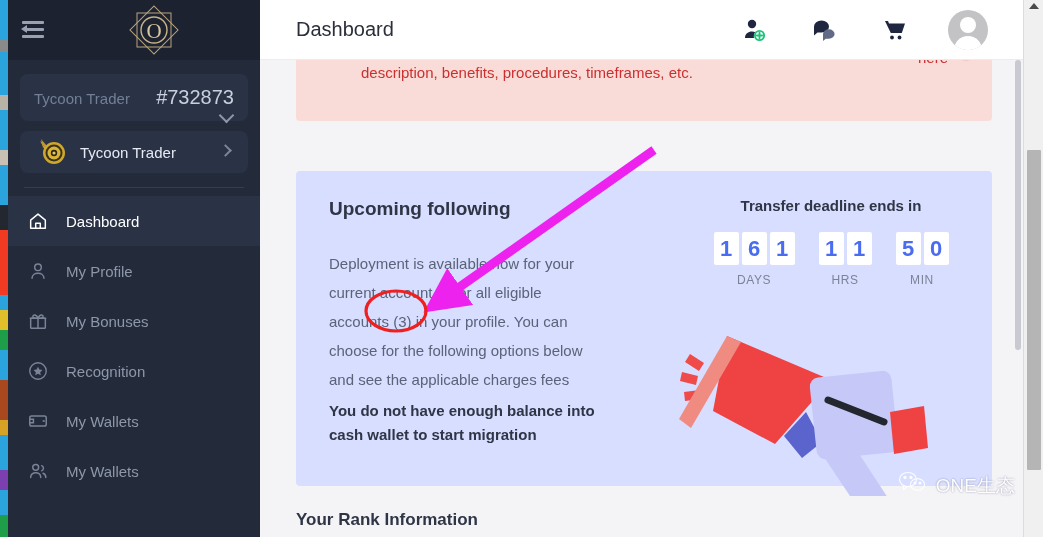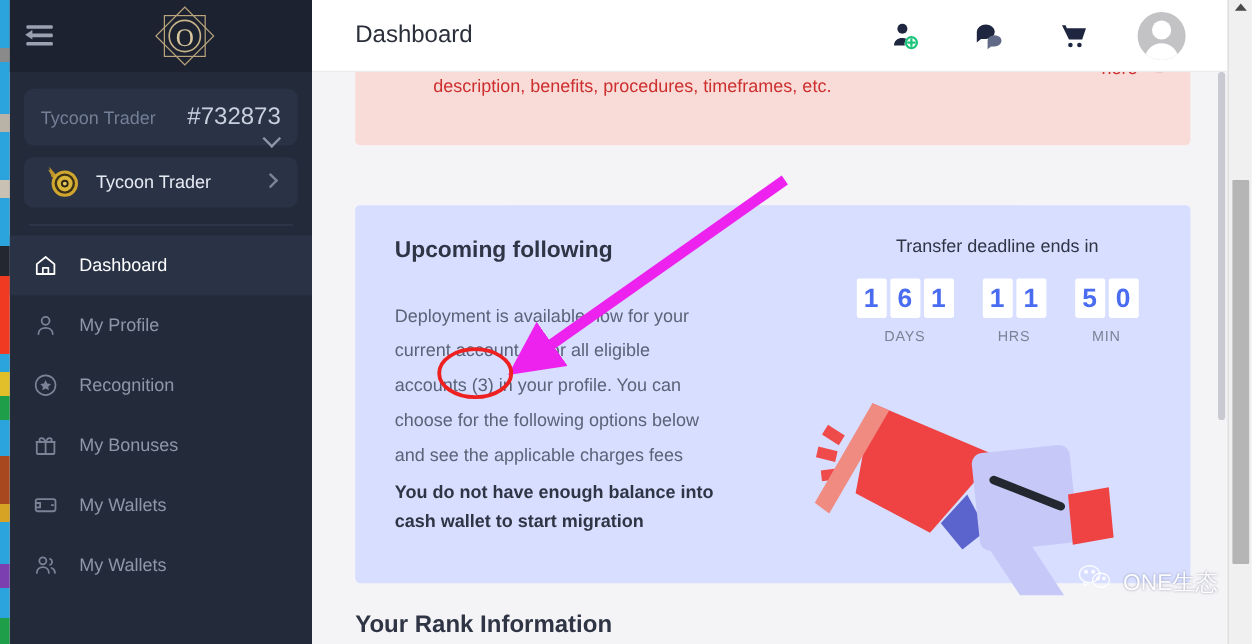--- a/index.html
+++ b/index.html
@@ -139,34 +139,34 @@
   .deploy-body {
     position: absolute; left: 33px; top: 78px; width: 275px;
     font-size: 15px; color: #5a6377; line-height: 29px;
   }
   .deploy-warn {
     position: absolute; left: 33px; top: 228px; width: 275px;
     font-size: 15px; font-weight: bold; color: #2f3545; line-height: 24px;
   }
 
   .countdown { position: absolute; left: 400px; top: 26px; width: 270px; text-align: center; }
-  .cd-title { font-size: 15px; font-weight: normal; color: #2f3545; }
+  .cd-title { font-size: 15px; font-weight: bold; color: #2f3545; }
   .cd-groups { display: flex; justify-content: center; align-items: flex-start; gap: 24px; margin-top: 18px; }
   .cd-group { text-align: center; }
   .cd-digits { display: flex; gap: 3px; justify-content: center; }
   .cd-d {
     background: #ffffff; color: #4a6cf0; font-size: 22px; font-weight: bold;
     width: 25px; height: 33px; line-height: 33px; text-align: center; border-radius: 2px;
   }
   .cd-label { margin-top: 8px; font-size: 12px; color: #7b8496; letter-spacing: .6px; }
 
   .megaphone { position: absolute; left: 372px; top: 145px; width: 320px; height: 180px; }
 
   .rank-heading {
-    position: absolute; left: 36px; top: 450px; font-size: 20px; font-weight: bold; color: #2f3545;
+    position: absolute; left: 36px; top: 450px; font-size: 17px; font-weight: bold; color: #2f3545;
   }
 
   
   .annot { position: absolute; left: 0; top: 0; width: 1043px; height: 537px; pointer-events: none; z-index: 60; }
 
   
   .watermark {
     position: absolute; right: 28px; bottom: 38px; z-index: 55;
     display: flex; align-items: flex-end; gap: 8px;
     color: #ffffff; font-size: 19px;
@@ -260,39 +260,39 @@
           <svg viewBox="0 0 24 24" width="22" height="22" fill="none" stroke="#7b8497" stroke-width="1.6" stroke-linecap="round">
             <circle cx="12" cy="8" r="3.6"></circle>
             <path d="M5.5 20 c0-3.6 3-5.6 6.5-5.6 s6.5 2 6.5 5.6"></path>
           </svg>
         </span>
         <span>My Profile</span>
       </div>
 
       <div class="nav-item">
         <span class="nav-ico">
-          <svg viewBox="0 0 24 24" width="22" height="22" fill="none" stroke="#7b8497" stroke-width="1.5">
-            <circle cx="12" cy="12" r="9"></circle>
-            <path d="M12 7.3 l1.5 3.1 3.4.5 -2.5 2.4 .6 3.4 -3-1.6 -3 1.6 .6-3.4 -2.5-2.4 3.4-.5 Z" fill="#7b8497" stroke="none"></path>
-          </svg>
-        </span>
-        <span>Recognition</span>
-      </div>
-
-      <div class="nav-item">
-        <span class="nav-ico">
           <svg viewBox="0 0 24 24" width="22" height="22" fill="none" stroke="#7b8497" stroke-width="1.6">
             <rect x="4" y="9" width="16" height="11" rx="1"></rect>
             <path d="M3 9 h18"></path>
             <path d="M12 9 v11"></path>
             <path d="M8.5 9 c-2.5 0-3-3.5 0-3.5 c2 0 3.5 3.5 3.5 3.5"></path>
             <path d="M15.5 9 c2.5 0 3-3.5 0-3.5 c-2 0-3.5 3.5-3.5 3.5"></path>
           </svg>
         </span>
         <span>My Bonuses</span>
+      </div>
+
+      <div class="nav-item">
+        <span class="nav-ico">
+          <svg viewBox="0 0 24 24" width="22" height="22" fill="none" stroke="#7b8497" stroke-width="1.5">
+            <circle cx="12" cy="12" r="9"></circle>
+            <path d="M12 7.3 l1.5 3.1 3.4.5 -2.5 2.4 .6 3.4 -3-1.6 -3 1.6 .6-3.4 -2.5-2.4 3.4-.5 Z" fill="#7b8497" stroke="none"></path>
+          </svg>
+        </span>
+        <span>Recognition</span>
       </div>
 
       <div class="nav-item">
         <span class="nav-ico">
           <svg viewBox="0 0 24 24" width="22" height="22" fill="none" stroke="#7b8497" stroke-width="1.6">
             <rect x="3" y="6.5" width="18" height="11" rx="2"></rect>
             <path d="M3 10 h4 v4 h-4"></path>
             <path d="M17 12 h2.5"></path>
           </svg>
         </span>

